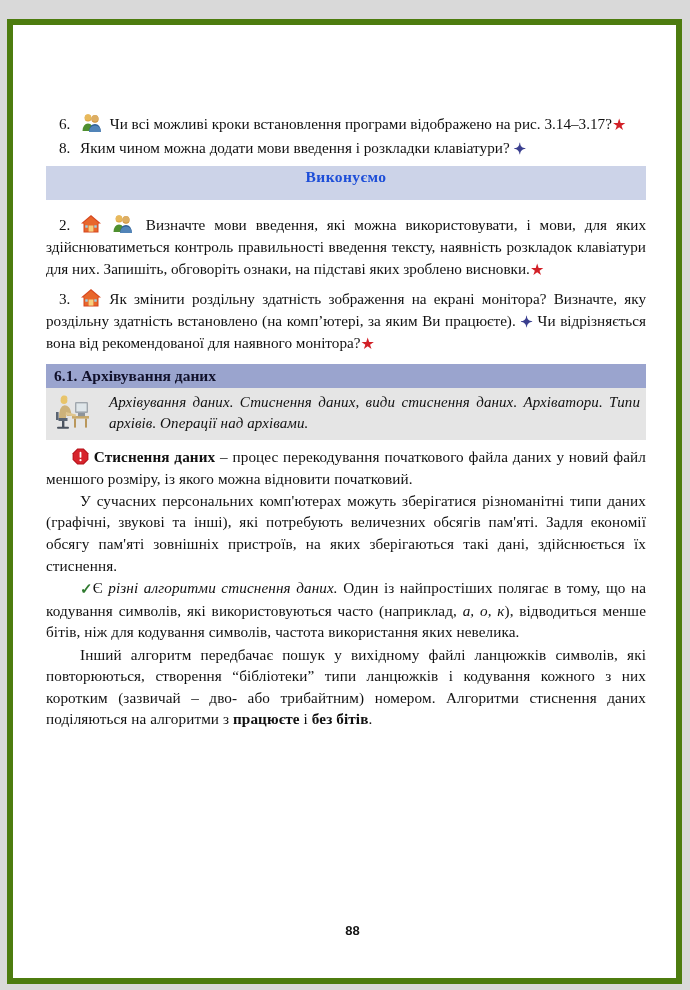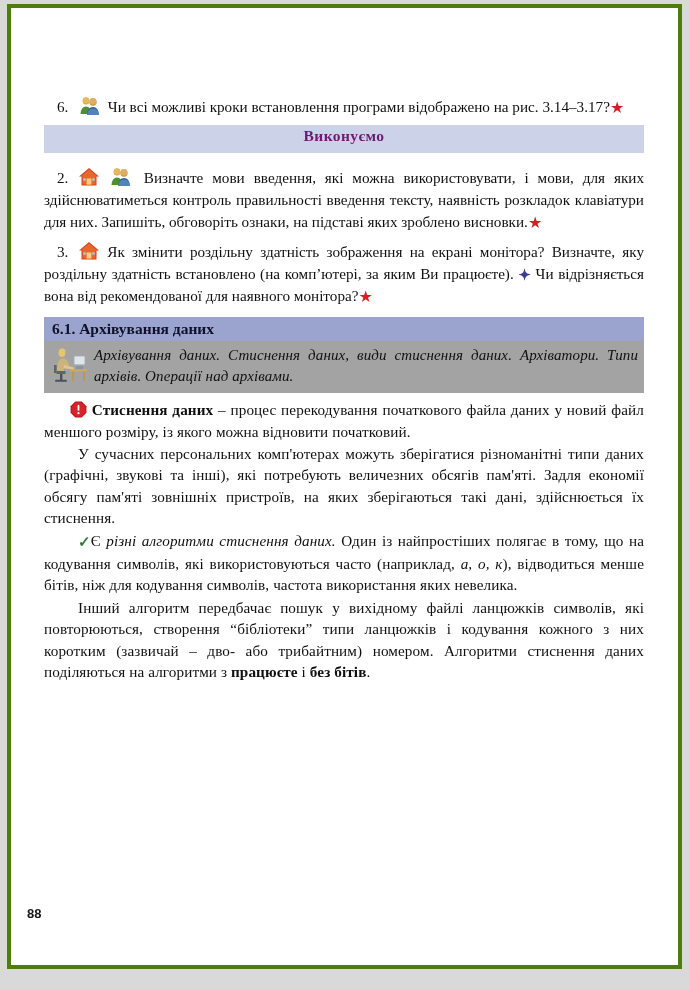--- a/index.html
+++ b/index.html
@@ -9,26 +9,26 @@
   body {
     width: 690px;
     height: 990px;
     background: #d9d9d9;
     font-family: "Liberation Serif", "DejaVu Serif", serif;
     overflow: hidden;
   }
   .page {
     position: absolute;
     left: 7px;
-    top: 4px;
+    top: 19px;
     width: 675px;
     height: 965px;
     background: #ffffff;
     box-sizing: border-box;
-    border: 4px solid #4d7c0f;
+    border: 6px solid #4d7c0f;
   }
   .content {
     position: absolute;
     left: 33px;
     top: 88px;
     width: 600px;
   }
 
   
   .para {
@@ -56,43 +56,43 @@
   .qnum {
     display: inline-block;
     width: 34px;
     text-indent: 13px;
     font-weight: normal;
   }
 
   
   .bar-vykonuemo {
     background: #ccd3e8;
-    height: 28px;
+    height: 34px;
     line-height: 22px;
     text-align: center;
     font-weight: bold;
     font-size: 15.5px;
-    color: #701a75;
+    color: #1d4ed8;
     margin: 7px 0 8px 0;
     letter-spacing: 0.4px;
   }
   .sec-head {
     background: #9aa4ce;
     height: 24px;
     line-height: 24px;
     font-weight: bold;
     font-size: 15.5px;
     color: #10102a;
     padding-left: 8px;
     box-sizing: border-box;
     margin-top: 10px;
   }
   .sec-intro {
-    background: #a3a3a3;
-    padding: 4px 6px 6px 50px;
+    background: #e5e5e5;
+    padding: 4px 6px 6px 63px;
     position: relative;
     min-height: 36px;
     box-sizing: border-box;
   }
   .sec-intro .para {
     font-style: italic;
     font-size: 15px;
     line-height: 1.38;
     text-align: justify;
   }
@@ -138,21 +138,21 @@
     vertical-align: -1px;
   }
 
   .gap-sm { height: 6px; }
 
   .pagenum {
     position: absolute;
     left: 0;
     right: 0;
     top: 898px;
-    text-align: left;
+    text-align: center;
     font-family: "Liberation Sans", "DejaVu Sans", sans-serif;
     font-size: 13px;
     font-weight: bold;
     color: #161616;
     padding-left: 16px;
   }
 </style>
 </head>
 <body>
 
@@ -165,20 +165,23 @@
             <path d="M2.5 18 Q3 10.5 8 10.5 Q13 10.5 13.5 18 Z" fill="#4f8f2f"></path>
             <ellipse cx="8" cy="4.4" rx="3.2" ry="3.2" fill="#e8b95c"></ellipse>
             <ellipse cx="15" cy="6" rx="3.6" ry="3.8" fill="#c98a2e"></ellipse>
             <path d="M9 19 Q9.6 11 15 11 Q20.4 11 21 19 Z" fill="#2f5f96"></path>
             <ellipse cx="15" cy="5.4" rx="3.3" ry="3.3" fill="#ddae63"></ellipse>
             <path d="M9 19 Q9.6 12.5 15 12.5 Q20.4 12.5 21 19 Z" fill="#6ea2d6" opacity="0.55"></path>
           </svg></span> <span>Чи всі можливі кроки встановлення програми відображено на рис. 3.14–3.17?</span><span class="mark-star">★</span>
     </div>
 
 
+    <div class="qrow">
+      <span class="qnum">8.</span><span>Яким чином можна додати мови введення і розкладки клавіатури?</span> <span class="mark-cross">✦</span>
+    </div>
 
     <div class="bar-vykonuemo">Виконуємо</div>
 
 
     <div class="gap-sm"></div>
 
     <div class="qrow">
       <span class="qnum">2.</span><span class="icon icon-house"><svg viewBox="0 0 22 20">
             <path d="M11 1 L21 9.5 L18.5 9.5 L18.5 18.5 L3.5 18.5 L3.5 9.5 L1 9.5 Z" fill="#d6471f"></path>
             <path d="M11 2.5 L19.2 9.6 L17.4 9.6 L17.4 17.6 L4.6 17.6 L4.6 9.6 L2.8 9.6 Z" fill="#e8672c"></path>

